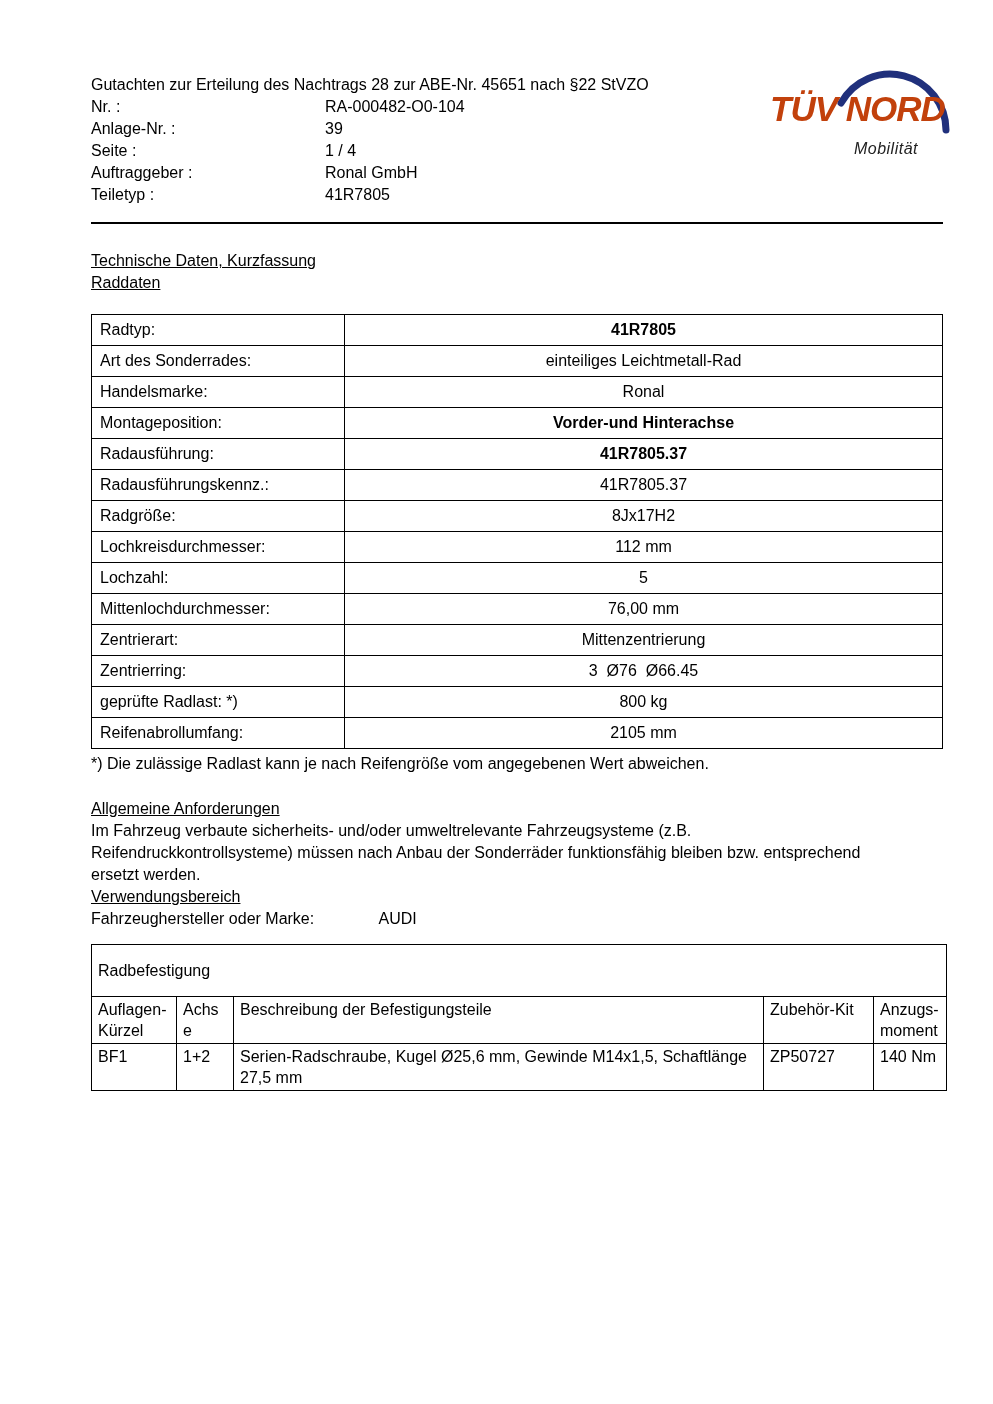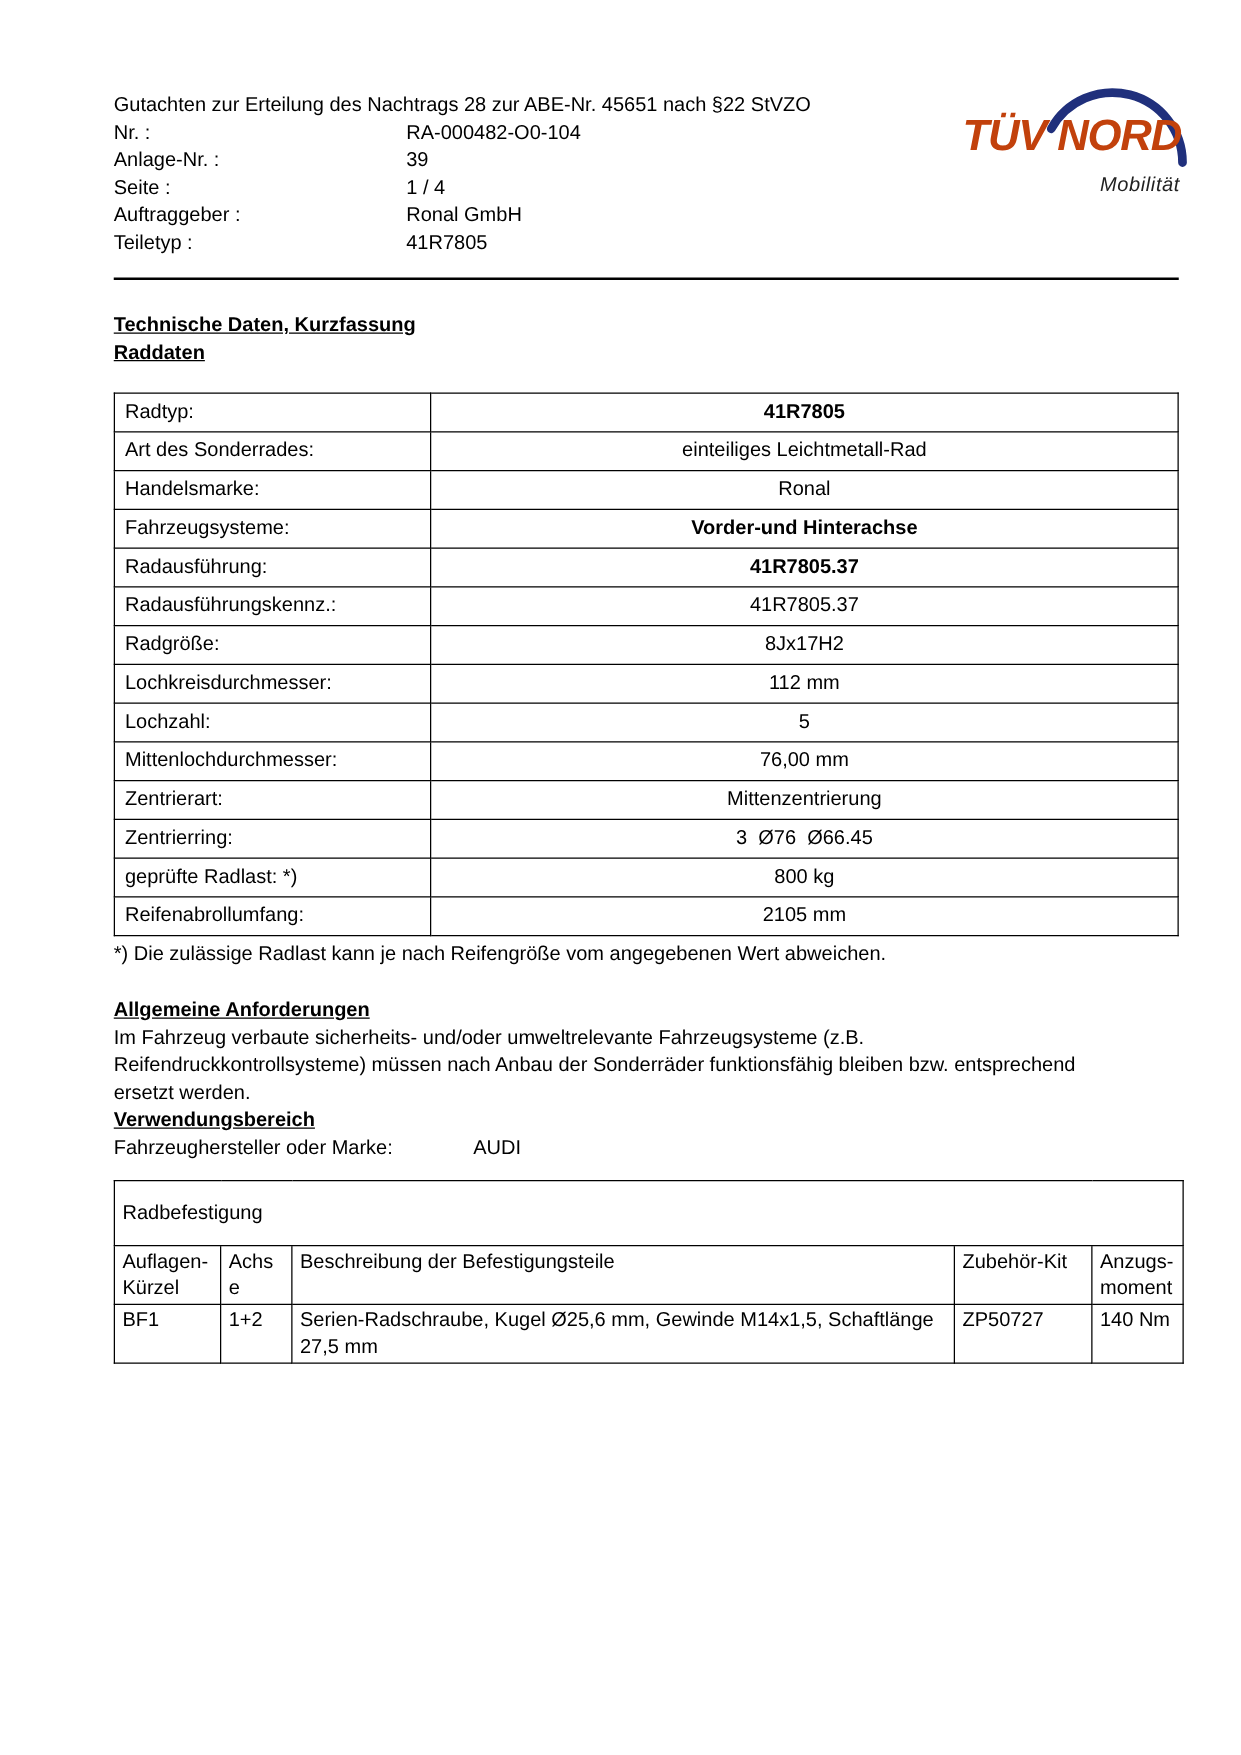--- a/index.html
+++ b/index.html
@@ -54,30 +54,30 @@
     font-weight: bold;
     font-style: italic;
     letter-spacing: -1px;
     color: #c2410c;
     white-space: nowrap;
     margin-left: 24px;
   }
   .logo-tagline {
     position: absolute;
     top: 100px;
-    right: 14px;
+    right: 40px;
     font-size: 16px;
     font-style: italic;
     letter-spacing: 0.5px;
     color: #222222;
   }
 
   
   .heading {
-    font-weight: bold;
+    font-weight: normal;
     text-decoration: underline;
   }
   .tech { margin-top: 26px; }
 
   
   table { border-collapse: collapse; width: 100%; font-size: 16px; }
   .rd-table { margin-top: 20px; padding-left: 40px; }
   .rd-table td {
     border: 1.5px solid #000;
     padding: 4px 8px;
@@ -162,21 +162,21 @@
       </tr>
       <tr>
         <td class="rd-label">Art des Sonderrades:</td>
         <td class="rd-value">einteiliges Leichtmetall-Rad</td>
       </tr>
       <tr>
         <td class="rd-label">Handelsmarke:</td>
         <td class="rd-value">Ronal</td>
       </tr>
       <tr>
-        <td class="rd-label">Fahrzeugsysteme:</td>
+        <td class="rd-label">Montageposition:</td>
         <td class="rd-value bold">Vorder-und Hinterachse</td>
       </tr>
       <tr>
         <td class="rd-label">Radausführung:</td>
         <td class="rd-value bold">41R7805.37</td>
       </tr>
       <tr>
         <td class="rd-label">Radausführungskennz.:</td>
         <td class="rd-value">41R7805.37</td>
       </tr>

